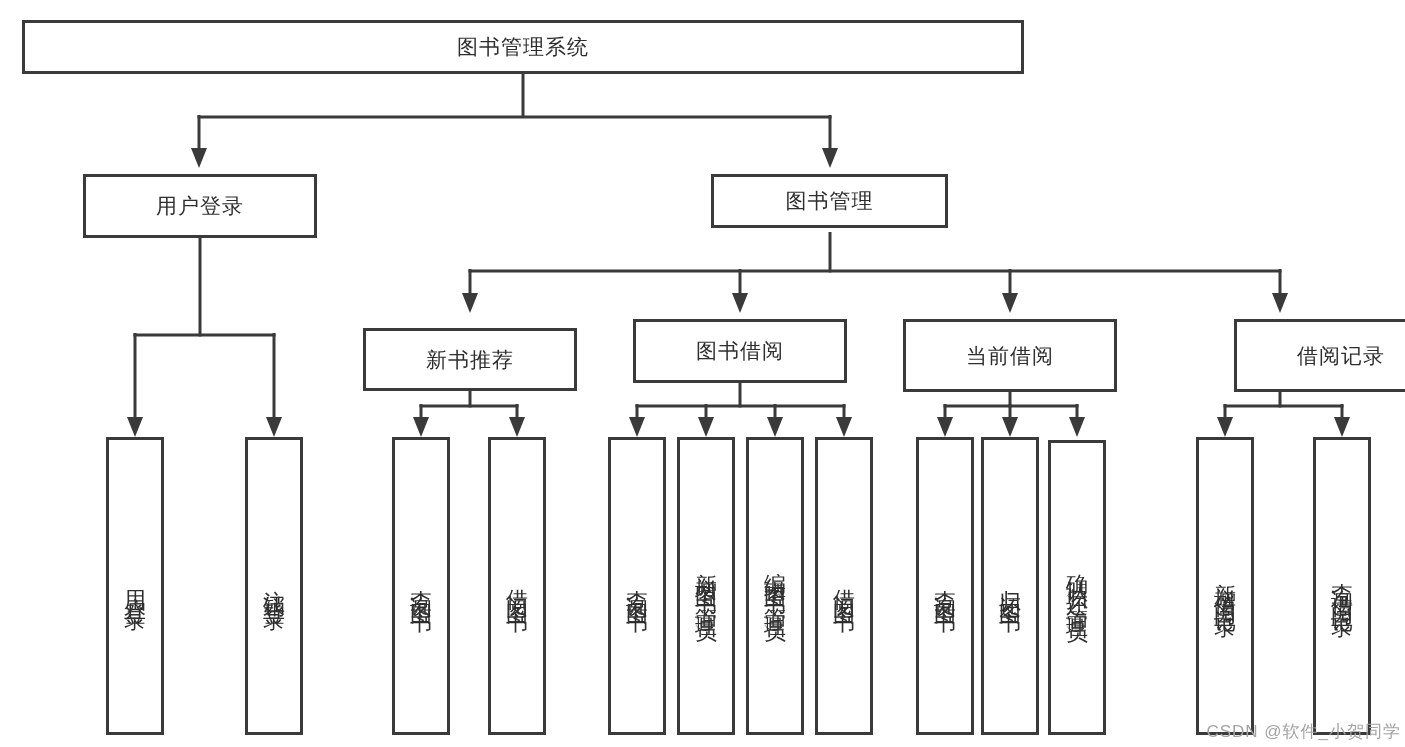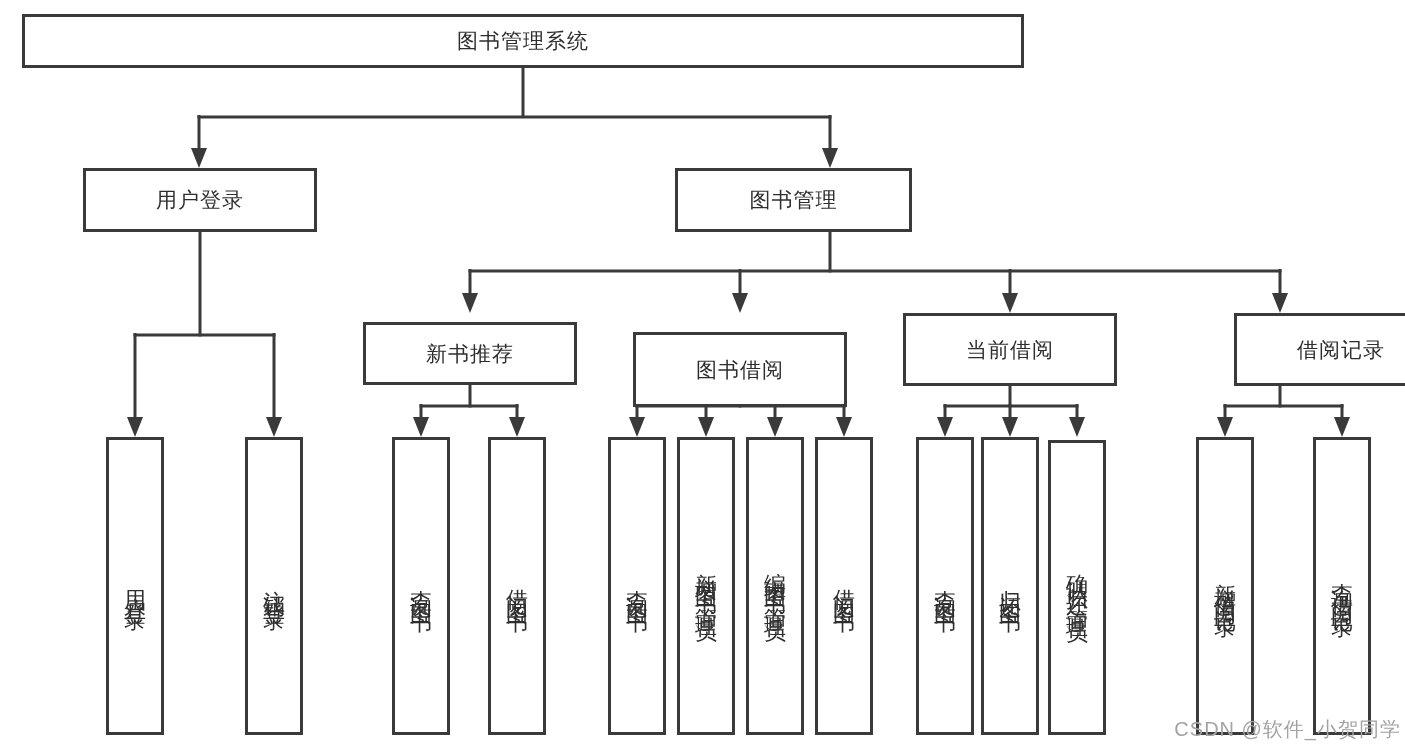--- a/index.html
+++ b/index.html
@@ -15,34 +15,34 @@
   .node {
     position: absolute;
     box-sizing: border-box;
     border: 3px solid #3a3a3a;
     background: #ffffff;
     display: flex;
     align-items: center;
     justify-content: center;
     color: #2e2e2e;
   }
-  .hbox { font-size: 21px; letter-spacing: 1px; white-space: nowrap; }
+  .hbox { font-size: 21px; letter-spacing: 1px; white-space: nowrap; margin-top: 6px; }
   .vbox span {
     writing-mode: vertical-rl;
     text-orientation: mixed;
     font-size: 22px;
     letter-spacing: 7px;
     line-height: 1;
     white-space: nowrap;
   }
   .watermark {
     position: absolute;
     right: 4px;
     bottom: 4px;
-    font-size: 20px;
+    font-size: 17px;
     color: #a3a3a3;
     letter-spacing: 1px;
     white-space: nowrap;
     text-align: right;
   }
 </style>
 </head>
 <body>
 
 <div class="stage">
@@ -106,28 +106,28 @@
     </g>
   </svg>
 
   <div class="node hbox" style="left:22px;top:14px;width:1002px;height:54px">
     <span>图书管理系统</span>
   </div>
 
   <div class="node hbox" style="left:83px;top:168px;width:234px;height:64px">
     <span>用户登录</span>
   </div>
-  <div class="node hbox" style="left:675px;top:168px;width:237px;height:64px">
+  <div class="node hbox" style="left:711px;top:168px;width:237px;height:54px">
     <span>图书管理</span>
   </div>
 
   <div class="node hbox" style="left:363px;top:322px;width:214px;height:63px">
     <span>新书推荐</span>
   </div>
-  <div class="node hbox" style="left:633px;top:332px;width:214px;height:75px">
+  <div class="node hbox" style="left:633px;top:313px;width:214px;height:64px">
     <span>图书借阅</span>
   </div>
   <div class="node hbox" style="left:903px;top:313px;width:214px;height:73px">
     <span>当前借阅</span>
   </div>
   <div class="node hbox" style="left:1234px;top:313px;width:214px;height:73px">
     <span>借阅记录</span>
   </div>
 
   <div class="node vbox" style="left:106px;top:437px;width:58px;height:298px">

